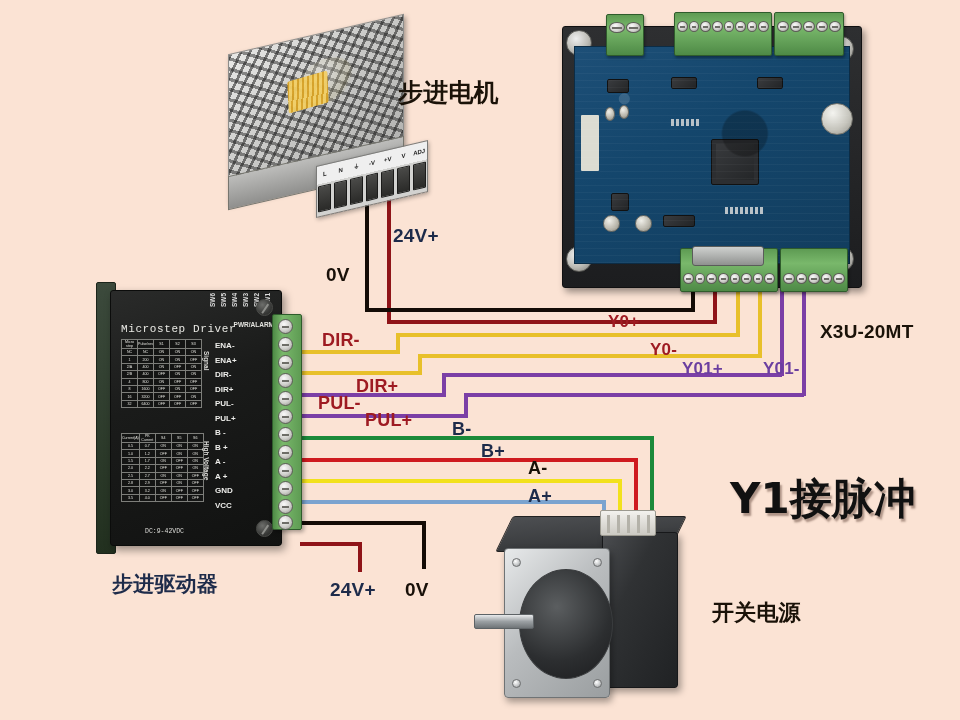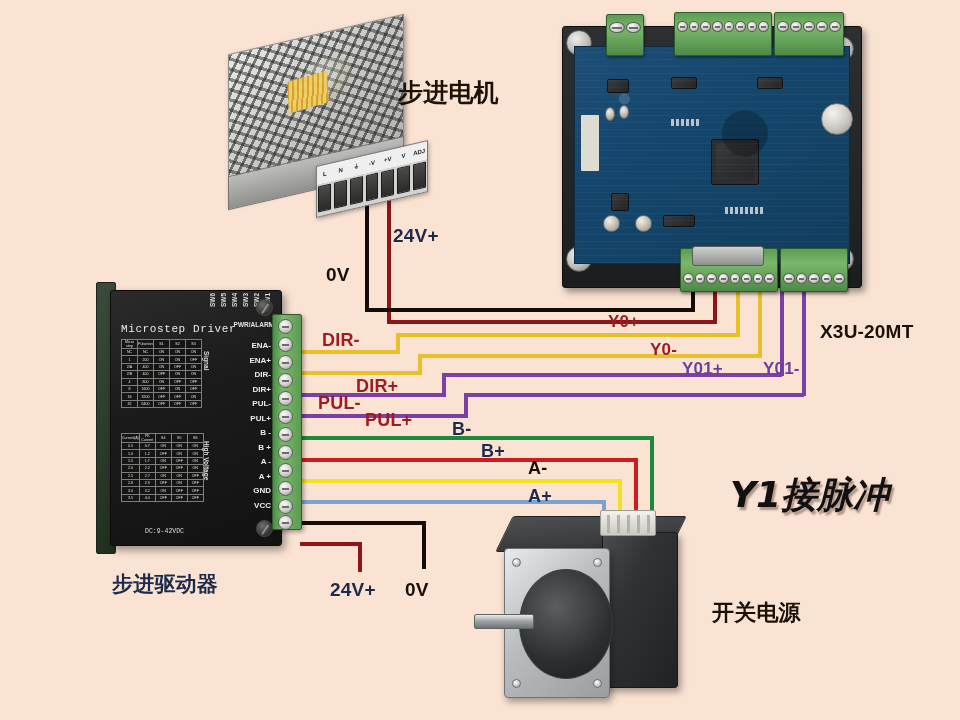--- a/index.html
+++ b/index.html
@@ -241,21 +241,21 @@
     background:#8d8e8a; transform:translateX(-50%) rotate(34deg);
   }
   .drv-tbl {
     position:absolute; border-collapse:collapse;
     font-size:3.6px; color:#e2e2dd; font-family:"Liberation Sans",sans-serif;
     background:#141514;
   }
   .drv-tbl td { border:.5px solid #7d7e7a; padding:0; text-align:center; height:7.4px; width:16px; }
   .drv-sig {
     position:absolute; color:#ededea; font-size:8px; font-weight:bold; line-height:14.5px;
-    text-align:right; font-family:"Liberation Sans",sans-serif;
+    text-align:left; font-family:"Liberation Sans",sans-serif;
   }
   .drv-vert {
     position:absolute; color:#dcdcd8; font-size:6.5px; font-weight:bold;
     writing-mode: vertical-rl;
   }
   .drv-dc {
     position:absolute; left:34px; bottom:10px; color:#dedeDA; font-size:6.5px;
     font-family:"Liberation Mono", monospace;
   }
   .drv-term {
@@ -665,15 +665,15 @@
       <div class="lbl" style="left: 318px; top: 394px; font-size: 18px; color: rgb(158, 27, 34);">PUL-</div>
       <div class="lbl" style="left: 365px; top: 411px; font-size: 18px; color: rgb(158, 27, 34);">PUL+</div>
       <div class="lbl" style="left: 452px; top: 420px; font-size: 18px; color: rgb(29, 43, 74);">B-</div>
       <div class="lbl" style="left: 481px; top: 442px; font-size: 18px; color: rgb(29, 43, 74);">B+</div>
       <div class="lbl" style="left: 528px; top: 459px; font-size: 18px; color: rgb(24, 16, 8);">A-</div>
       <div class="lbl" style="left: 528px; top: 487px; font-size: 18px; color: rgb(29, 43, 74);">A+</div>
       <div class="lbl" style="left: 330px; top: 580px; font-size: 19px; color: rgb(29, 43, 74);">24V+</div>
       <div class="lbl" style="left: 405px; top: 580px; font-size: 19px; color: rgb(24, 16, 8);">0V</div>
     </div>
 
-  <div class="big-note" style="left:730px;top:476px;font-size:36px;font-style:italic;">Y1接脉冲</div>
+  <div class="big-note" style="left:730px;top:476px;font-size:42px;">Y1接脉冲</div>
 
 </div>
 
 </body></html>

